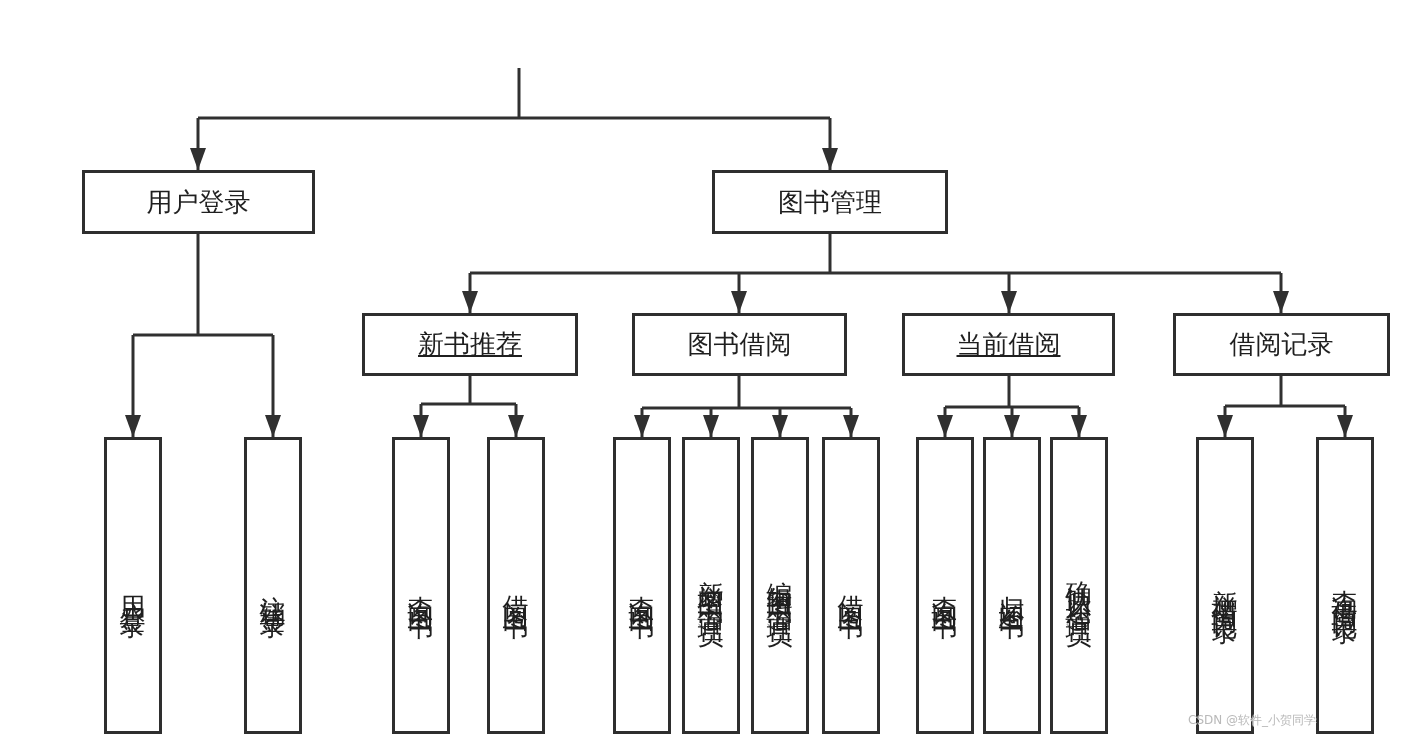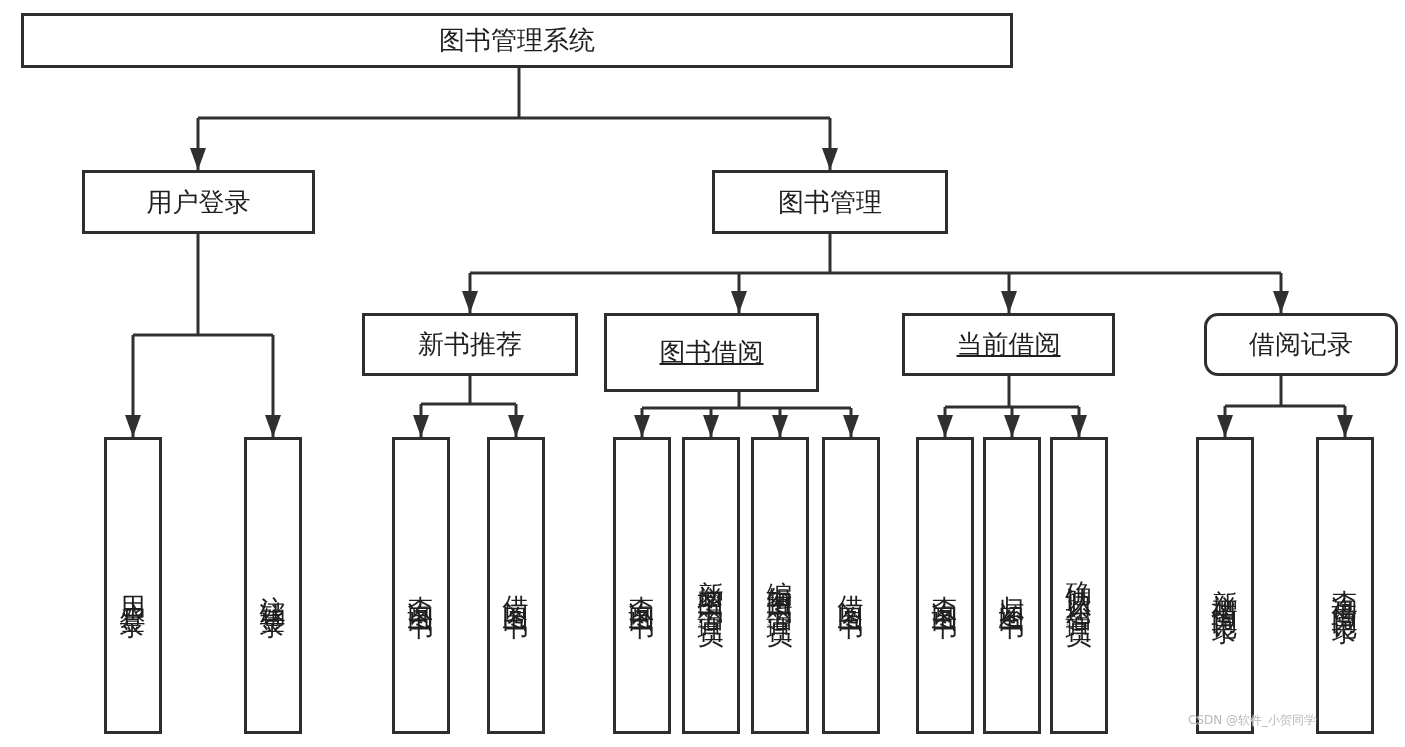--- a/index.html
+++ b/index.html
@@ -80,29 +80,28 @@
       <polygon points="703,415 719,415 711,437" fill="#303030"></polygon>
       <polygon points="772,415 788,415 780,437" fill="#303030"></polygon>
       <polygon points="843,415 859,415 851,437" fill="#303030"></polygon>
       <polygon points="937,415 953,415 945,437" fill="#303030"></polygon>
       <polygon points="1004,415 1020,415 1012,437" fill="#303030"></polygon>
       <polygon points="1071,415 1087,415 1079,437" fill="#303030"></polygon>
       <polygon points="1217,415 1233,415 1225,437" fill="#303030"></polygon>
       <polygon points="1337,415 1353,415 1345,437" fill="#303030"></polygon>
     </svg>
 
-  <div class="box h" style="left:21px; top:13px; width:992px; height:55px;">图书管理系统</div>
 
   <div class="box h" style="left:82px; top:170px; width:233px; height:64px;">用户登录</div>
   <div class="box h" style="left:712px; top:170px; width:236px; height:64px;font-family:Liberation Mono, monospace;">图书管理</div>
 
-  <div class="box h" style="left:362px; top:313px; width:216px; height:63px;">新书推荐</div>
-  <div class="box h" style="left:604px; top:313px; width:215px; height:79px;text-decoration:underline;">图书借阅</div>
+  <div class="box h" style="left:362px; top:313px; width:216px; height:63px;text-decoration:underline;">新书推荐</div>
+  <div class="box h" style="left:632px; top:313px; width:215px; height:63px;">图书借阅</div>
   <div class="box h" style="left:902px; top:313px; width:213px; height:63px;text-decoration:underline;">当前借阅</div>
-  <div class="box h" style="left:1204px; top:313px; width:194px; height:63px;border-radius:14px;">借阅记录</div>
+  <div class="box h" style="left:1173px; top:313px; width:217px; height:63px;">借阅记录</div>
 
   <div class="box v" style="left:104px; top:437px; width:58px; height:297px;">用户登录</div>
   <div class="box v" style="left:244px; top:437px; width:58px; height:297px;">注销登录</div>
 
   <div class="box v" style="left:392px; top:437px; width:58px; height:297px;">查询图书</div>
   <div class="box v" style="left:487px; top:437px; width:58px; height:297px;">借阅图书</div>
 
   <div class="box v" style="left:613px; top:437px; width:58px; height:297px;">查询图书</div>
   <div class="box v" style="left:682px; top:437px; width:58px; height:297px;">新增图书（管理员）</div>
   <div class="box v" style="left:751px; top:437px; width:58px; height:297px;">编辑图书（管理员）</div>

